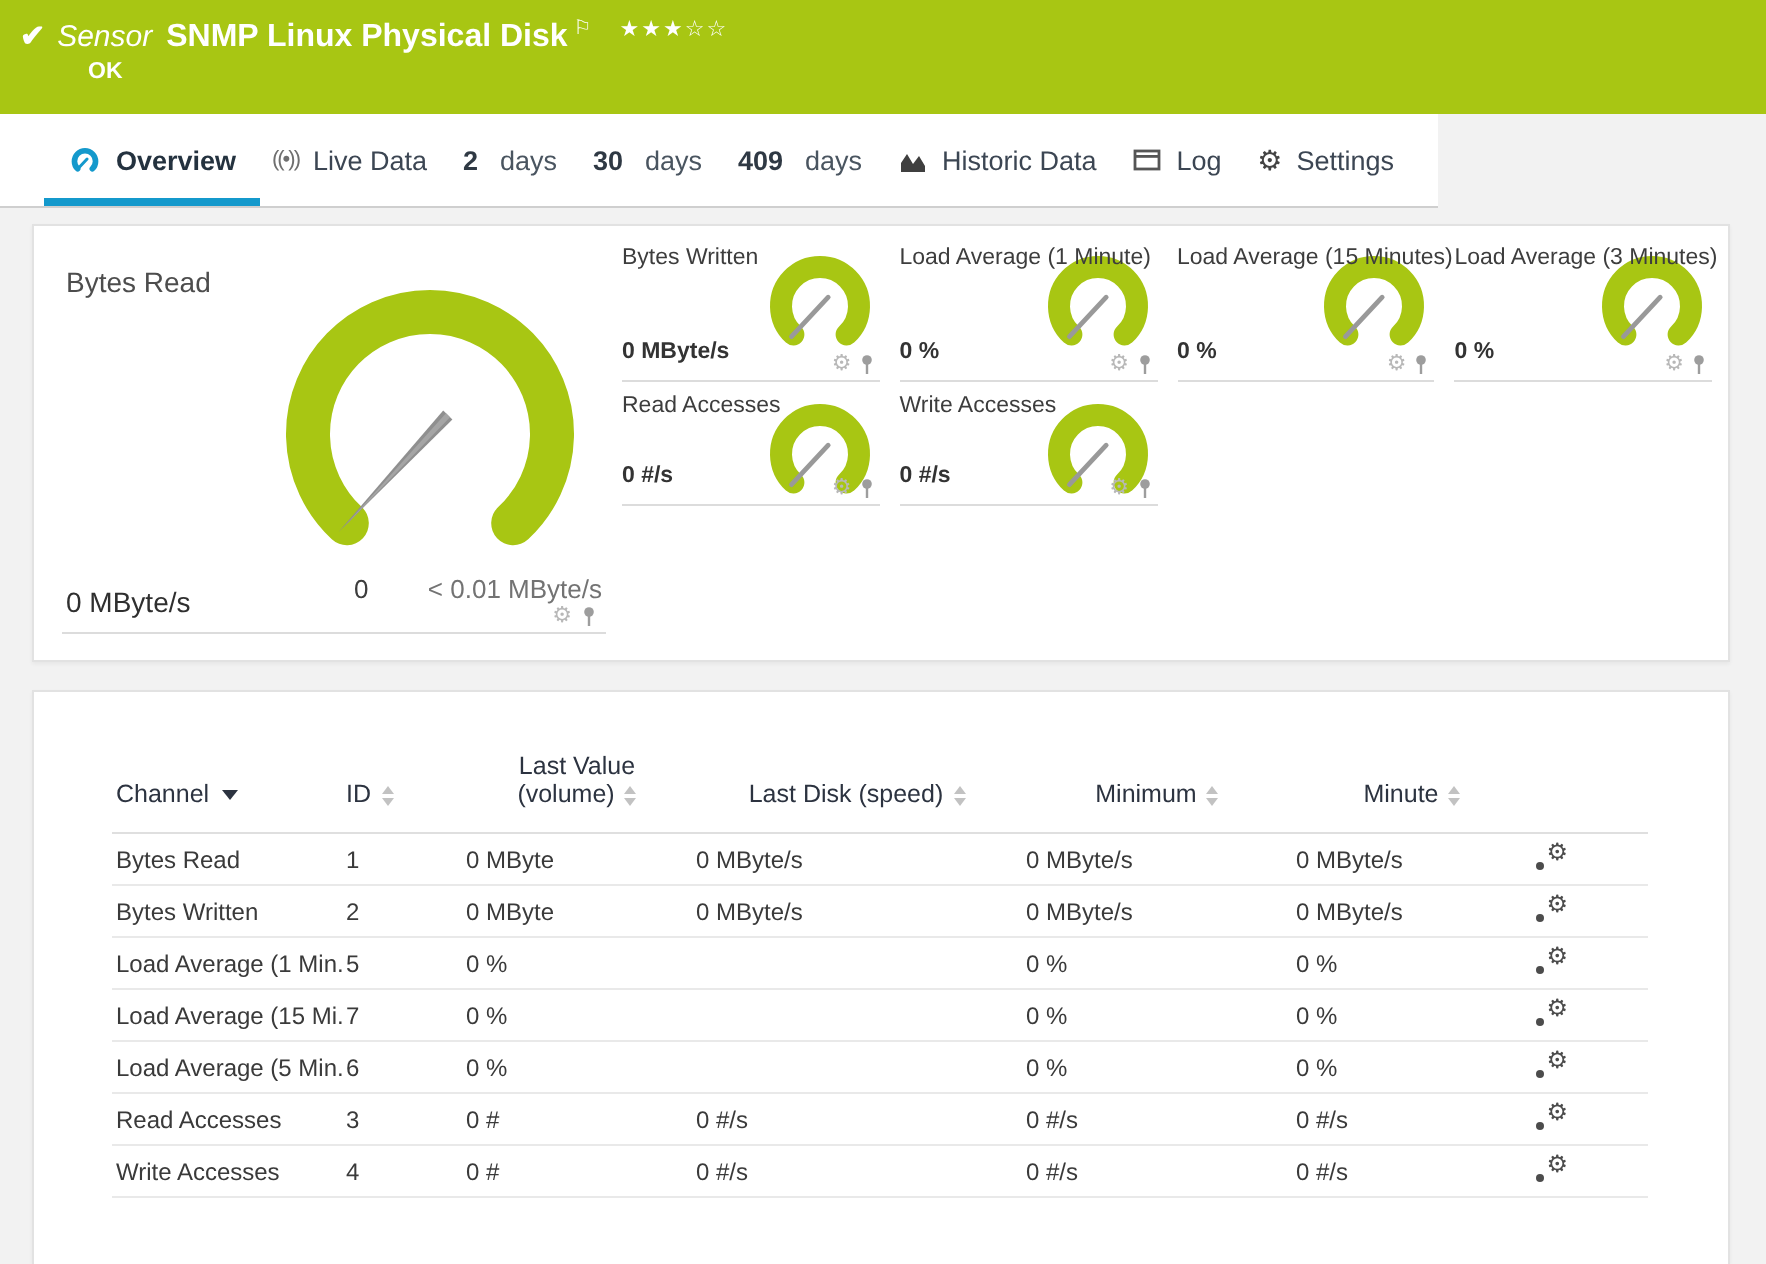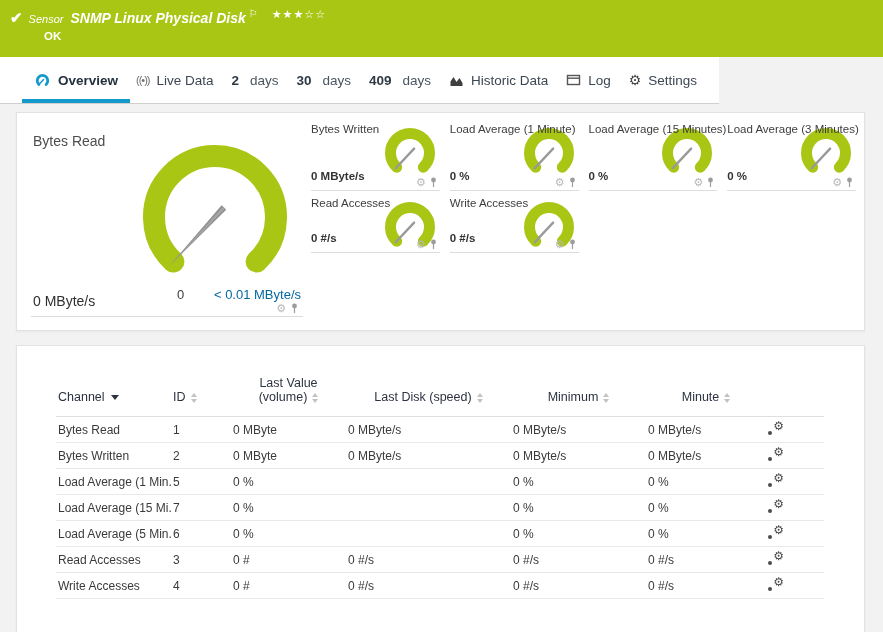--- a/index.html
+++ b/index.html
@@ -11,22 +11,22 @@
     overflow:hidden;
     color:#333;
   }
   
   .topbar {
     position:absolute; left:0; top:0; width:883px; height:57px;
     background:#a8c613; color:#fff;
   }
   .topbar-line { position:absolute; left:10px; top:9px; display:flex; align-items:baseline; white-space:nowrap; }
   .check-ic { font-size:15px; font-weight:bold; margin-right:6px; }
-  .kind { font-style:italic; font-size:11px; margin-right:7px; }
-  .sensor-title { font-weight:bold; font-size:14px;font-style:italic; }
+  .kind { font-style:italic; font-size:15px; margin-right:7px; }
+  .sensor-title { font-weight:bold; font-size:16px; }
   .flag-ic { font-size:10px; vertical-align:super; margin-left:3px; position:relative; top:-6px; }
   .stars { font-size:11px; letter-spacing:1px; margin-left:14px; position:relative; top:-5px; }
   .status-ok { position:absolute; left:44px; top:30px; font-size:11.5px; font-weight:bold; }
 
   
   .tabbar {
     position:absolute; left:0; top:57px; width:719px; height:47px;
     background:#fff; border-bottom:1px solid #cfcfcf;
     display:flex; align-items:stretch; justify-content:space-between;
     padding:0 14px 0 26px;
@@ -48,21 +48,21 @@
     border:1px solid #e2e2e2; box-shadow:0 1px 2px rgba(0,0,0,.05);
   }
   .panel-gauges { top:112px; height:219px; }
   .panel-table  { top:345px; height:287px; border-bottom:none; }
 
   
   .gauge-main { position:absolute; left:14px; top:8px; width:272px; height:196px; border-bottom:1px solid #dcdcdc; }
   .gm-title { position:absolute; left:2px; top:12px; font-size:14px; color:#4d4d4d; }
   .gm-svg { position:absolute; left:104px; top:16px; }
   .gm-scale-start { position:absolute; left:146px; top:166px; font-size:13px; color:#3d3d3d; }
-  .gm-scale-end { position:absolute; right:2px; top:166px; font-size:13px; color:#0369a1; }
+  .gm-scale-end { position:absolute; right:2px; top:166px; font-size:13px; color:#737373; }
   .gm-value { position:absolute; left:2px; top:172px; font-size:14px; color:#2f2f2f; }
   .gm-icons { position:absolute; right:4px; top:182px; display:flex; gap:4px; align-items:center; }
 
   
   .gauge-grid {
     position:absolute; left:294px; top:8px; right:8px;
     display:grid; grid-template-columns:repeat(4,1fr); grid-template-rows:70px 58px;
     column-gap:10px; row-gap:4px;
   }
   .gcell { position:relative; border-bottom:1px solid #dcdcdc; }

